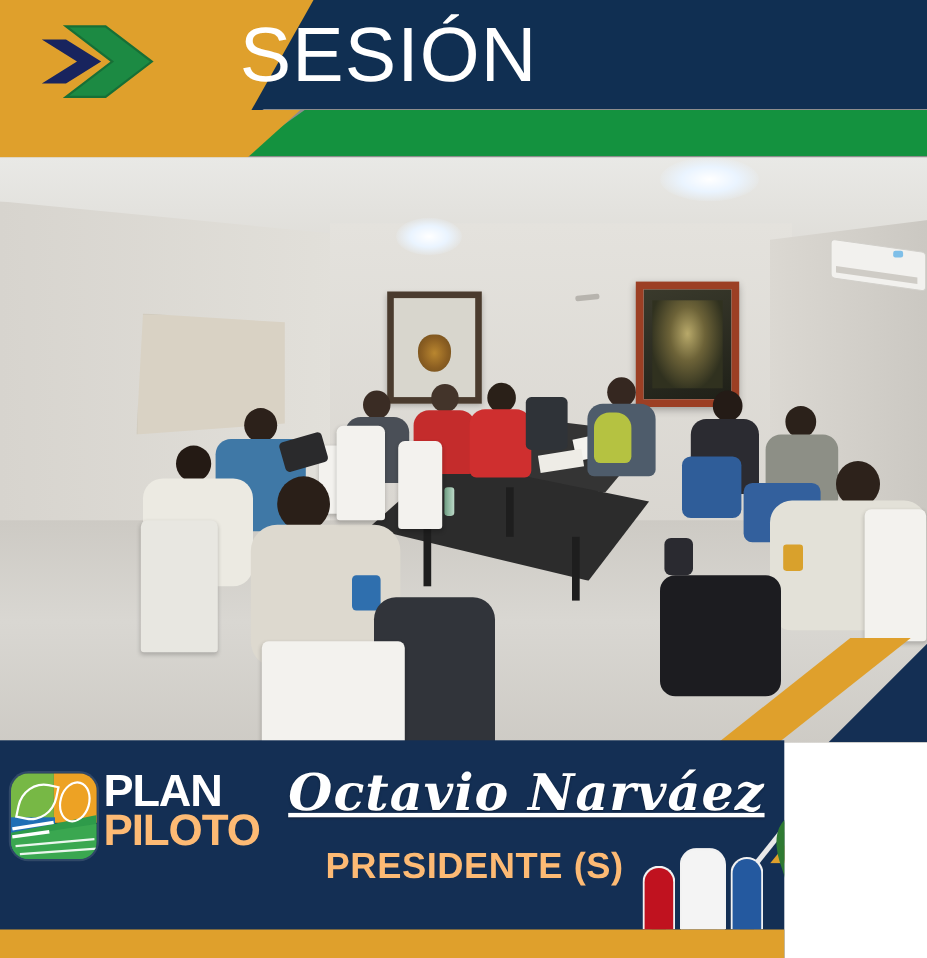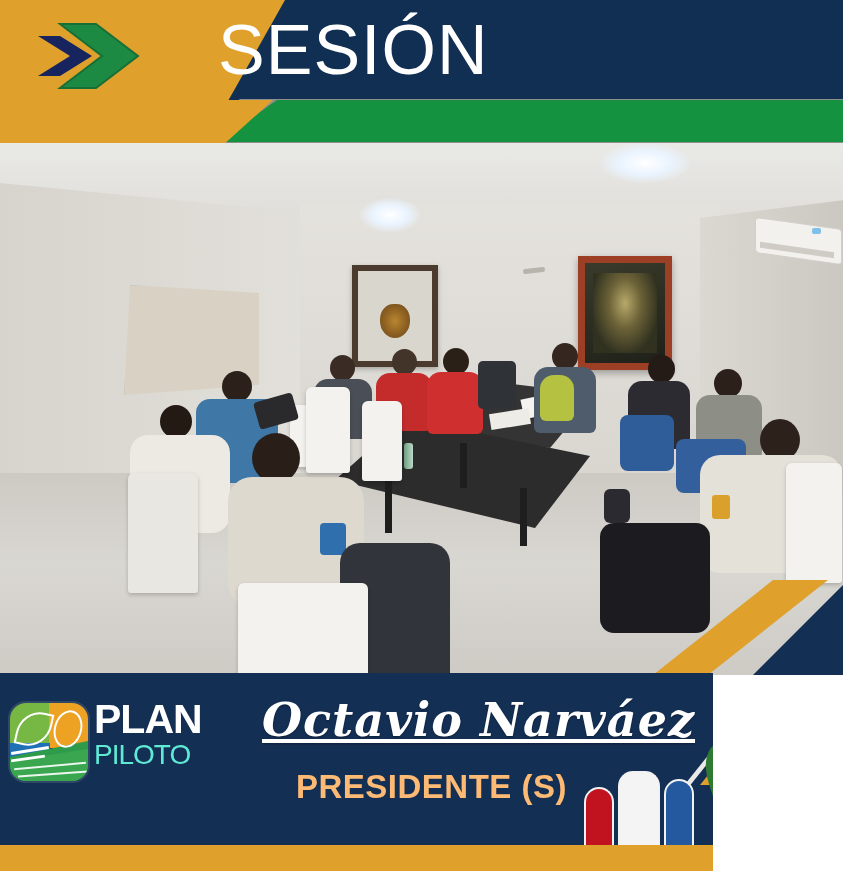--- a/index.html
+++ b/index.html
@@ -140,21 +140,21 @@
      clip-path:polygon(0 14px,78px 2px,78px 34px,0 34px);}
   .ppl-line{position:absolute;height:2px;background:#ffffff;opacity:.9;}
   .ppl-leaf{position:absolute;left:7px;top:8px;width:30px;height:32px;border:2px solid #ffffff;
      border-radius:70% 0 70% 0;transform:rotate(12deg);}
   .ppl-leaf2{position:absolute;left:44px;top:7px;width:24px;height:34px;border:2px solid #ffffff;border-radius:50%;transform:rotate(16deg);}
   .ppl-rivr{position:absolute;left:1px;top:46px;width:38px;height:3px;background:#ffffff;transform:rotate(-9deg);}
   .ppl-rivr2{position:absolute;left:1px;top:54px;width:34px;height:3px;background:#ffffff;transform:rotate(-8deg);}
 
   .brand-plan{position:absolute;left:94px;top:25px;color:#ffffff;font-size:41px;font-weight:bold;
     letter-spacing:-1px;line-height:42px;font-family:"Liberation Sans", sans-serif;}
-  .brand-piloto{position:absolute;left:94px;top:61px;color:#5eead4;font-size:28px;font-weight:normal;
+  .brand-piloto{position:absolute;left:94px;top:61px;color:#fdba74;font-size:40px;font-weight:bold;
     letter-spacing:-1px;line-height:42px;font-family:"Liberation Sans", sans-serif;}
   .brand-sub{position:absolute;left:6px;top:110px;color:#ffffff;font-size:12.5px;font-weight:bold;
     letter-spacing:-.2px;font-family:"Liberation Sans", sans-serif;white-space:nowrap;}
 
   .sig-name{position:absolute;left:262px;top:20px;color:#ffffff;font-size:46px;
     font-family:"DejaVu Serif", serif;font-style:italic;font-weight:bold;
     letter-spacing:1px;white-space:nowrap;
     text-shadow:0 1px 2px rgba(0,0,0,.35);text-decoration:underline;}
   .sig-role{position:absolute;left:296px;top:95px;color:#fdba74;font-size:33px;font-weight:bold;
     letter-spacing:.5px;font-family:"Liberation Sans", sans-serif;white-space:nowrap;}

